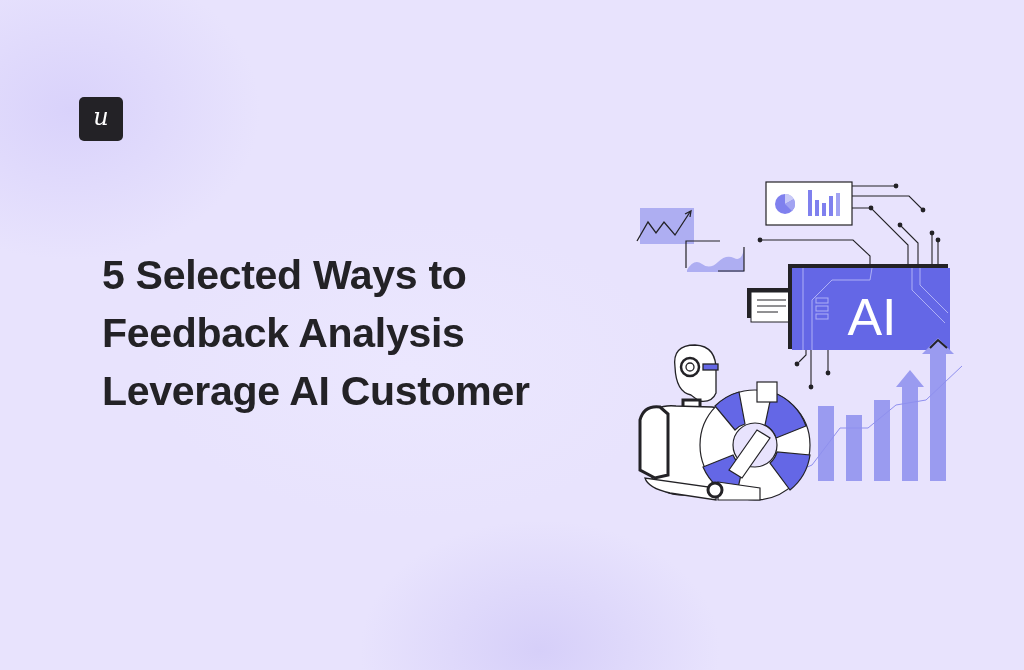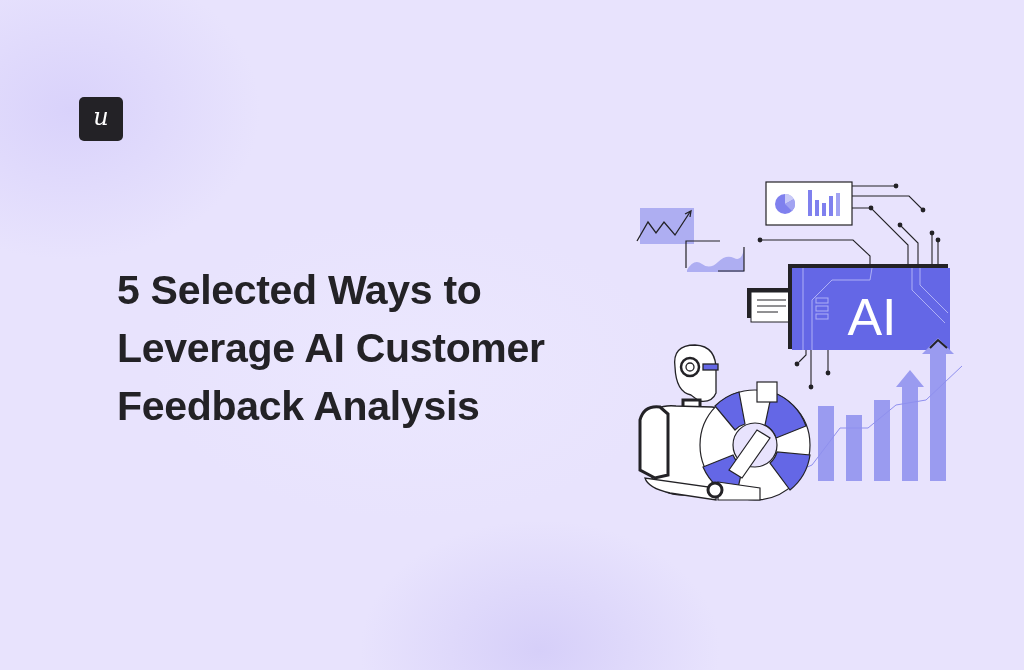--- a/index.html
+++ b/index.html
@@ -7,42 +7,42 @@
   .canvas{position:relative;width:1024px;height:670px;background:#e8e3fd;overflow:hidden;}
   .glow1{position:absolute;left:-120px;top:-40px;width:380px;height:300px;border-radius:50%;
     background:radial-gradient(closest-side,#d9d2fb,rgba(232,227,253,0));}
   .glow2{position:absolute;left:360px;top:520px;width:360px;height:260px;border-radius:50%;
     background:radial-gradient(closest-side,#d6cff9,rgba(232,227,253,0));}
   .glow3{position:absolute;left:150px;top:220px;width:520px;height:300px;border-radius:50%;
     background:radial-gradient(closest-side,#ebe7fe,rgba(232,227,253,0));}
   .logo{position:absolute;left:79px;top:97px;width:44px;height:44px;border-radius:5px;background:#232226;
     display:flex;align-items:center;justify-content:center;}
   .logo span{color:#fff;font-family:"DejaVu Serif",serif;font-style:italic;font-size:24px;line-height:1;margin-top:-4px;}
-  .title{position:absolute;left:102px;top:246px;width:520px;margin:15px;
+  .title{position:absolute;left:102px;top:246px;width:520px;margin:0;
     font-family:"Liberation Sans",sans-serif;font-weight:700;font-size:41px;line-height:58px;
     color:#232226;letter-spacing:-0.3px;}
   .title span{display:block;white-space:nowrap;}
   .illus{position:absolute;left:630px;top:170px;width:340px;height:345px;}
 </style>
 </head>
 <body>
 
 <div class="canvas">
   <div class="glow1"></div>
   <div class="glow3"></div>
   <div class="glow2"></div>
 
   <div class="logo">
     <span>u</span>
   </div>
 
   <h1 class="title">
     <span>5 Selected Ways to</span>
+    <span>Feedback Analysis</span>
     <span>Leverage AI Customer</span>
-    <span>Feedback Analysis</span>
   </h1>
 
   <svg class="illus" viewBox="630 170 340 345" xmlns="http://www.w3.org/2000/svg">
 
     <g>
       <rect x="640" y="208" width="54" height="36" fill="#aeaef2"></rect>
       <polyline points="637,241 648,222 656,233 664,222 675,235 690,212" fill="none" stroke="#232226" stroke-width="1.3"></polyline>
       <polyline points="685,214 691,211 690,217" fill="none" stroke="#232226" stroke-width="1.3"></polyline>
     </g>
 

